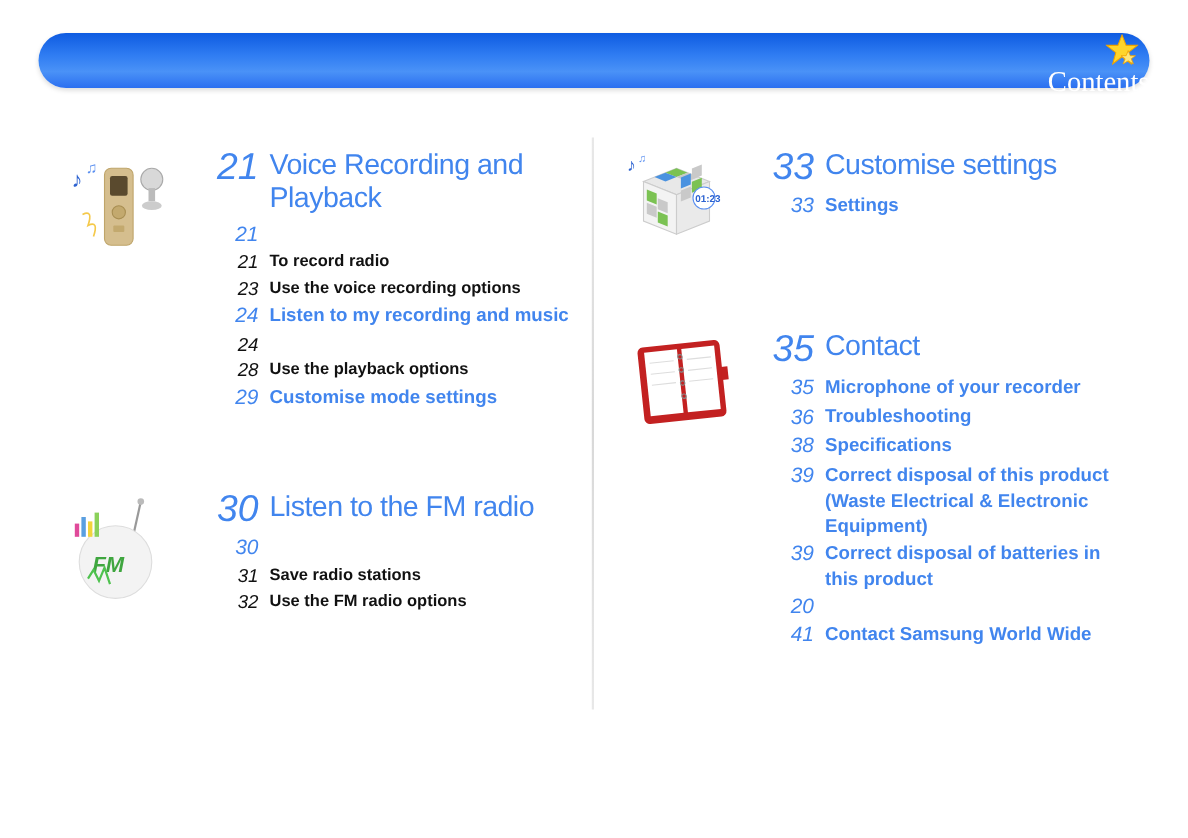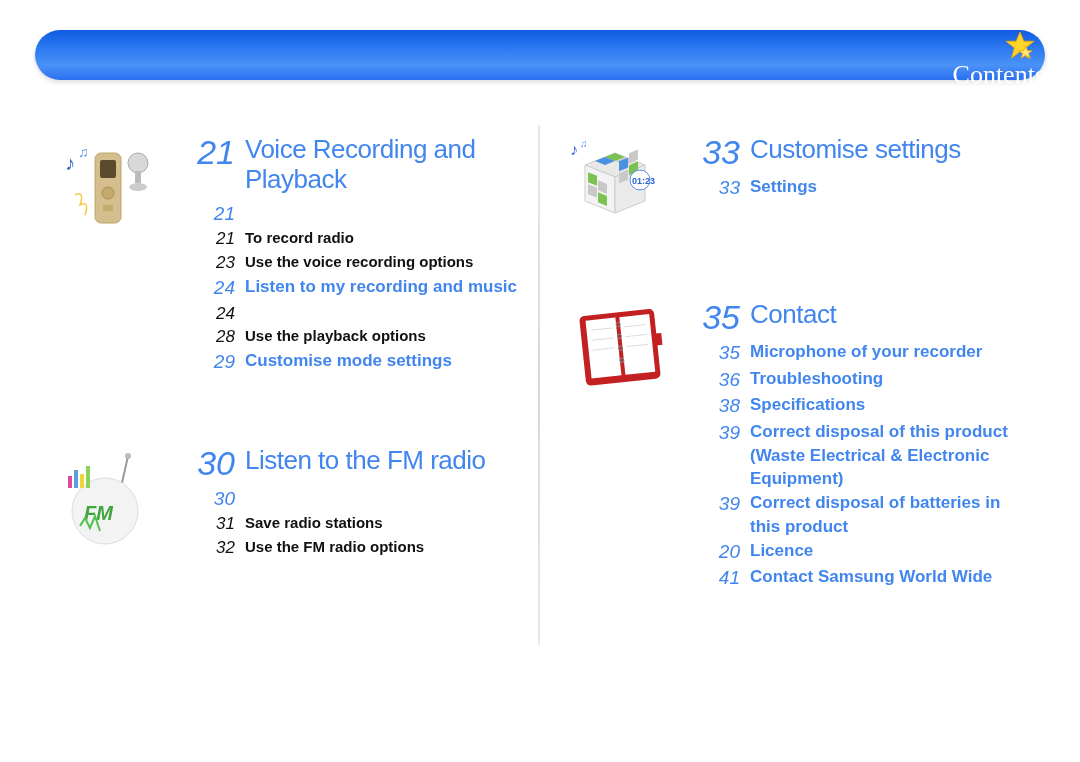--- a/index.html
+++ b/index.html
@@ -341,21 +341,20 @@
           <div class="sub-row blue">
               <span class="sub-page">39</span>
               <span class="sub-title">Correct disposal of this product (Waste Electrical &amp; Electronic Equipment)</span>
             </div>
           <div class="sub-row blue">
               <span class="sub-page">39</span>
               <span class="sub-title">Correct disposal of batteries in this product</span>
             </div>
           <div class="sub-row blue">
               <span class="sub-page">20</span>
-              <span class="sub-title">Licence</span>
             </div>
           <div class="sub-row blue">
               <span class="sub-page">41</span>
               <span class="sub-title">Contact Samsung World Wide</span>
             </div>
         </div>
       </div>
     </div>
 
   </div>

